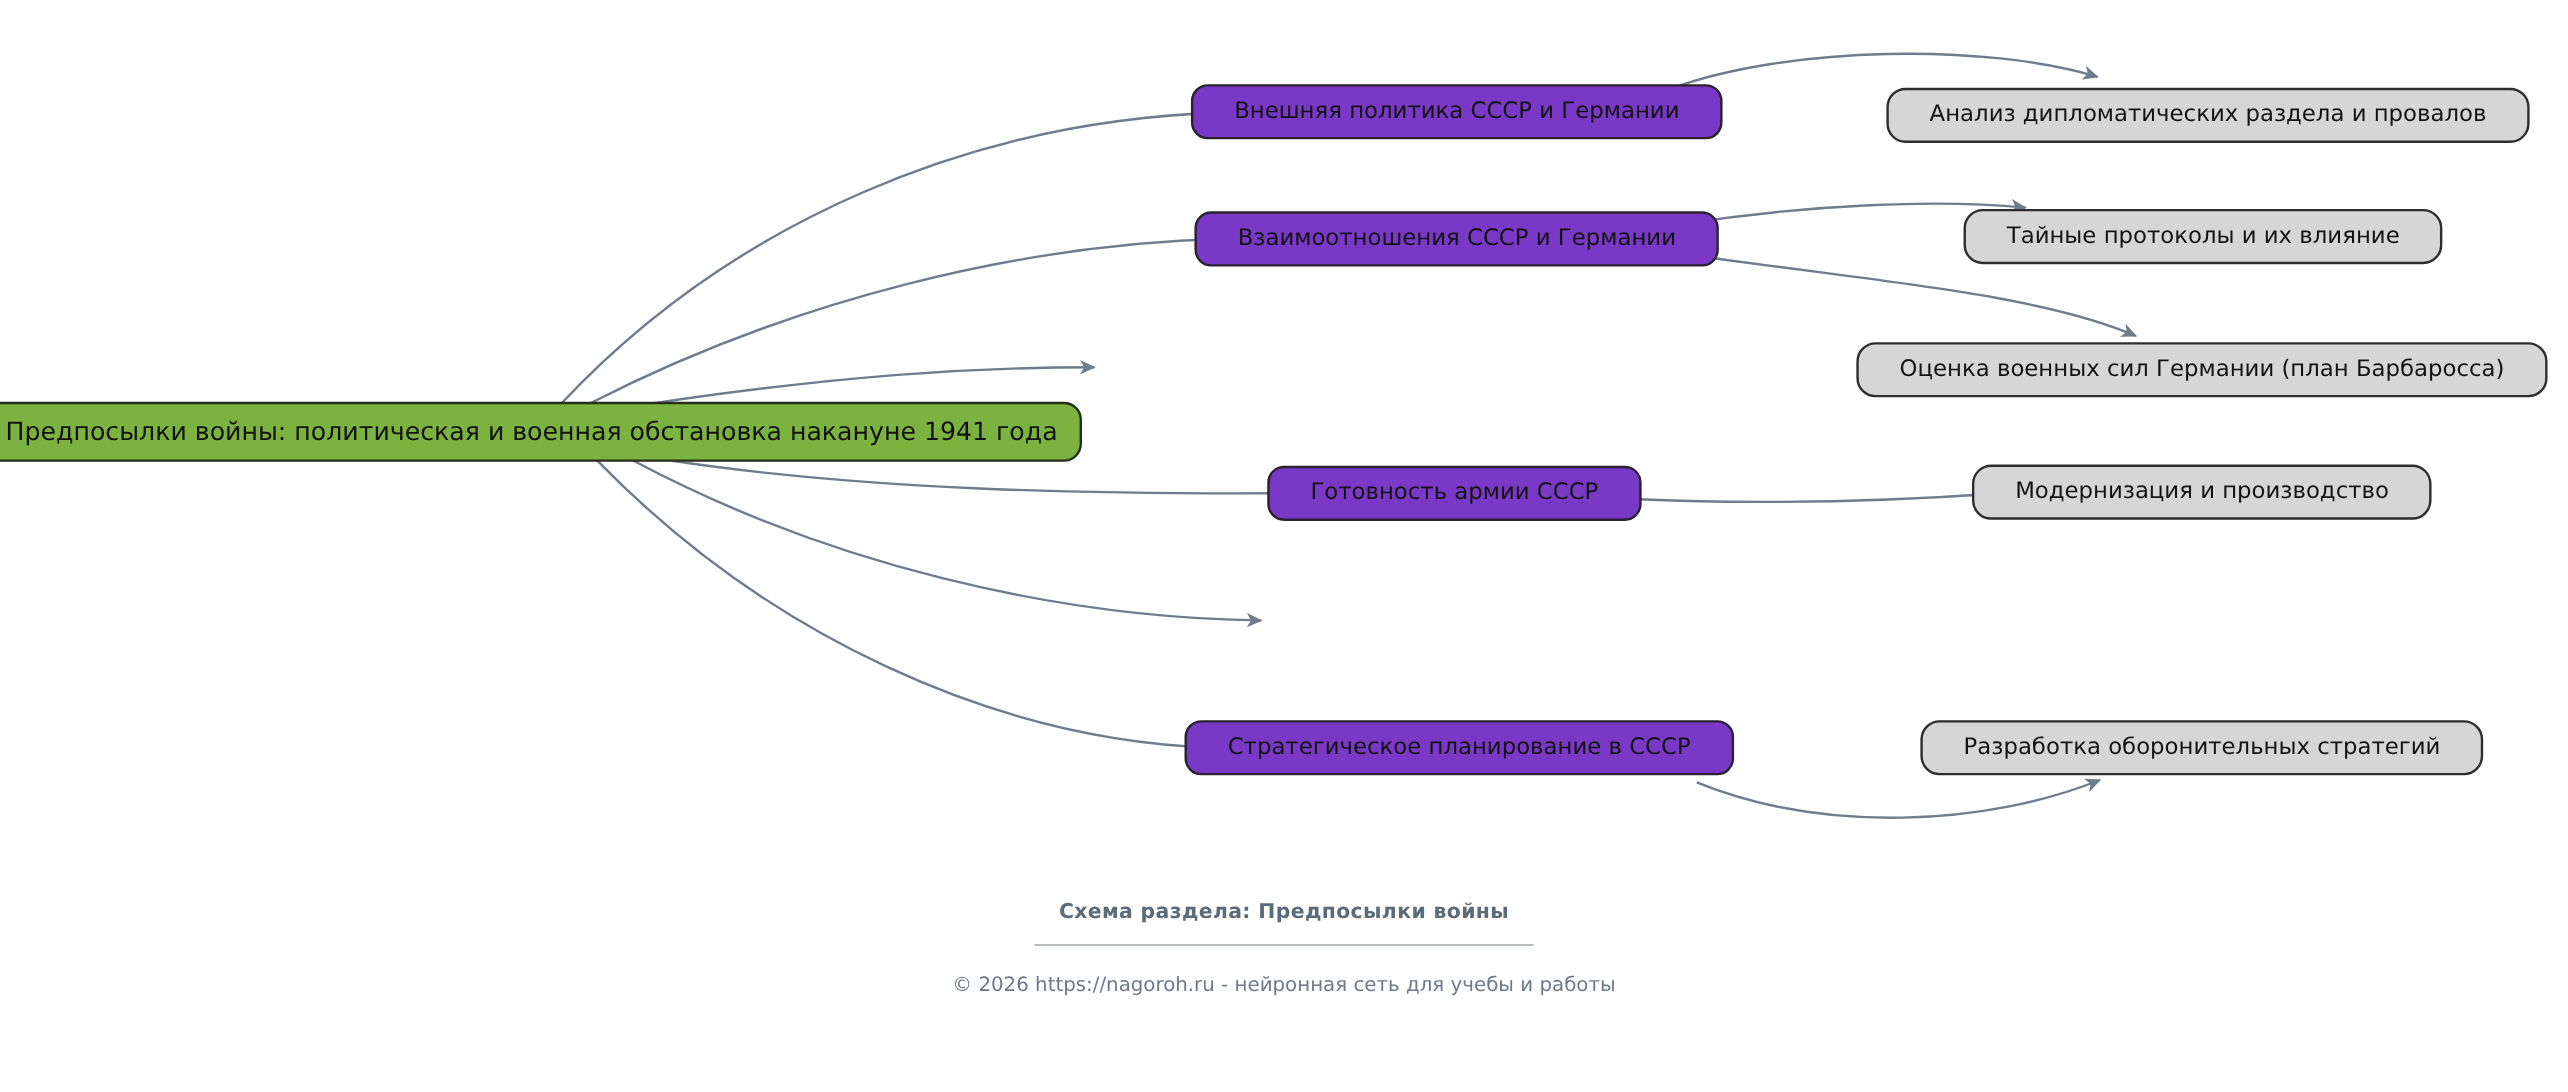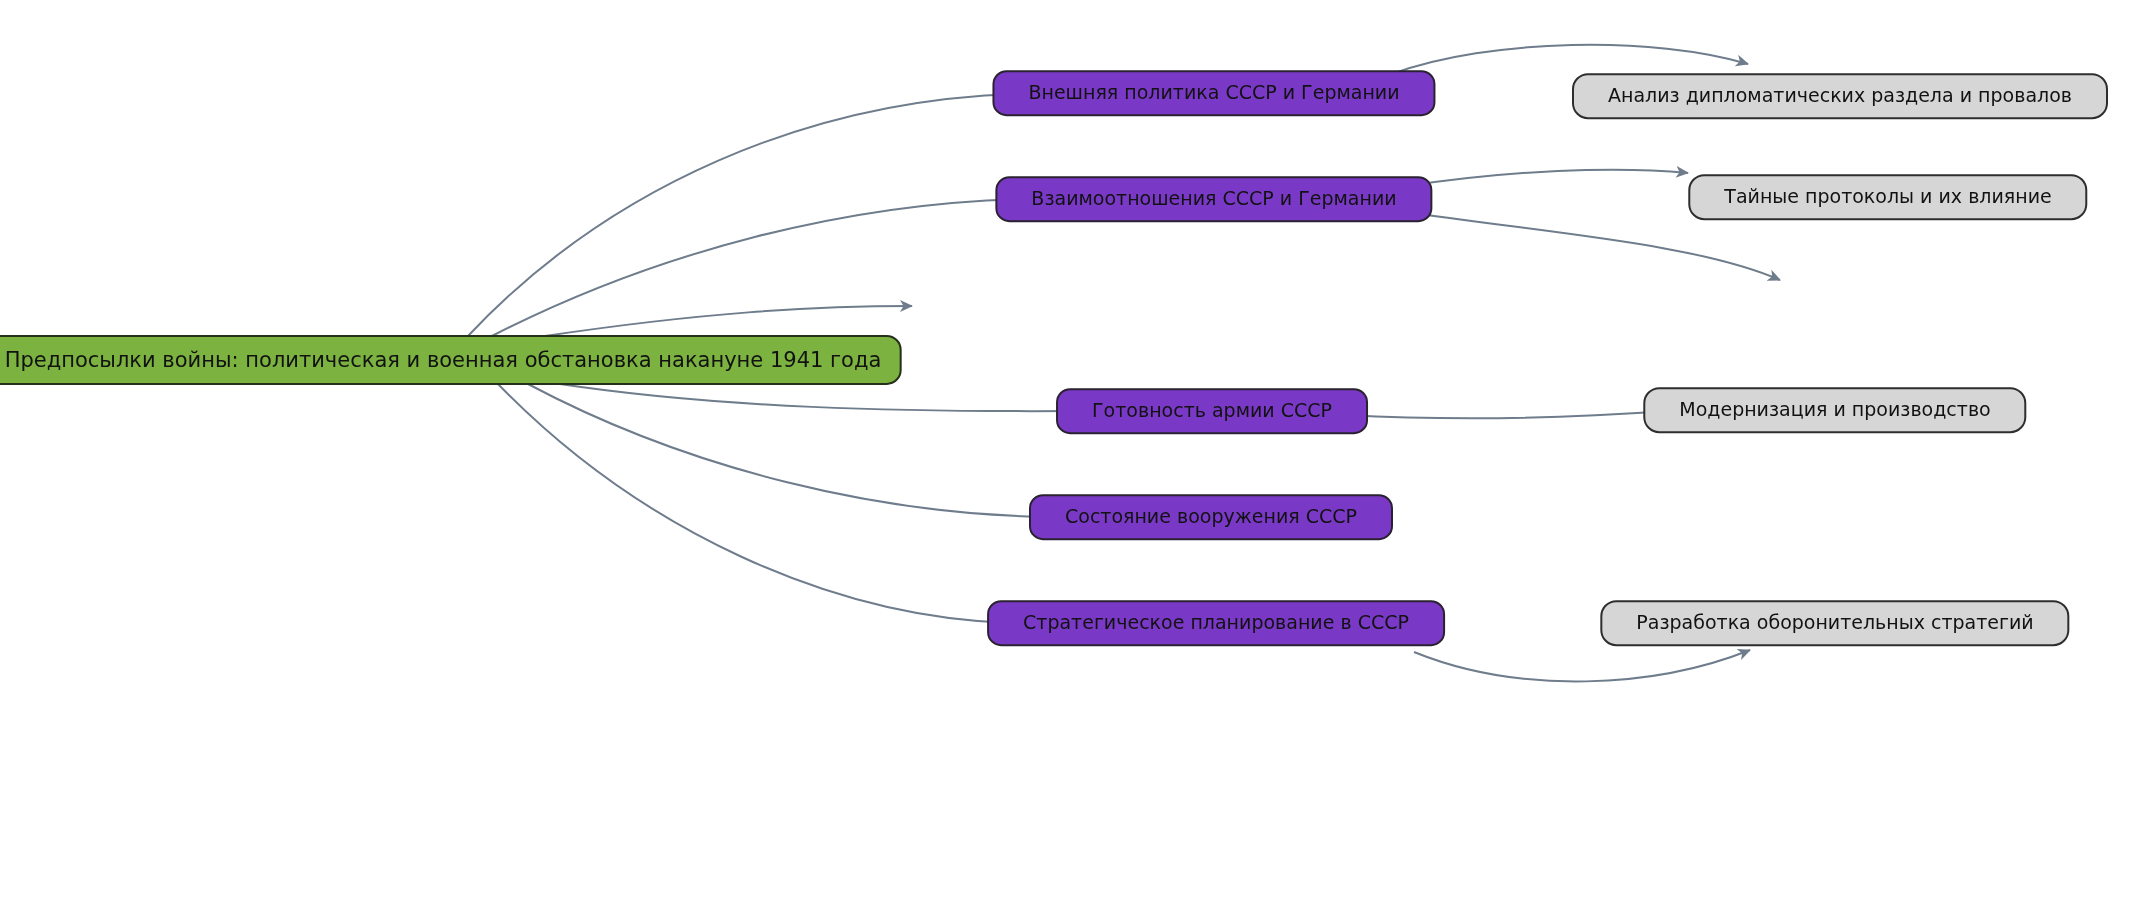--- a/index.html
+++ b/index.html
@@ -59,22 +59,27 @@
         <path d="M 1345,415 C 1460,421 1570,418 1668,411" class="edge" marker-end="url(#arrowhead)"></path>
         <path d="M 1414,652 C 1520,695 1655,688 1750,650" class="edge" marker-end="url(#arrowhead)"></path>
       </g>
   </svg>
 
   <div class="node root" style="left:443px;  top:360px;">Предпосылки войны: политическая и военная обстановка накануне 1941 года</div>
 
   <div class="node topic" style="left:1214px; top:93px;">Внешняя политика СССР и Германии</div>
   <div class="node topic" style="left:1214px; top:199px;">Взаимоотношения СССР и Германии</div>
   <div class="node topic" style="left:1212px; top:411px;">Готовность армии СССР</div>
-  <div class="node topic" style="left:1211px; top:517px;">Состояние вооружения СССР</div>
   <div class="node topic" style="left:1216px; top:623px;">Стратегическое планирование в СССР</div>
 
   <div class="node detail" style="left:1840px; top:96px;">Анализ дипломатических раздела и провалов</div>
-  <div class="node detail" style="left:1888px; top:197px;">Тайные протоколы и их влияние</div>
+  <div class="node detail" style="left:1836px; top:197px;">Тайные протоколы и их влияние</div>
+  <div class="node detail" style="left:1835px; top:308px;">Оценка военных сил Германии (план Барбаросса)</div>
   <div class="node detail" style="left:1835px; top:410px;">Модернизация и производство</div>
   <div class="node detail" style="left:1835px; top:623px;">Разработка оборонительных стратегий</div>
 
+  <div class="caption-block">
+    <div class="caption-title">Схема раздела: Предпосылки войны</div>
+    <div class="caption-divider"></div>
+    <div class="footer-text">© 2026 https://nagoroh.ru - нейронная сеть для учебы и работы</div>
+  </div>
 
 </div>
 
 </body></html>

